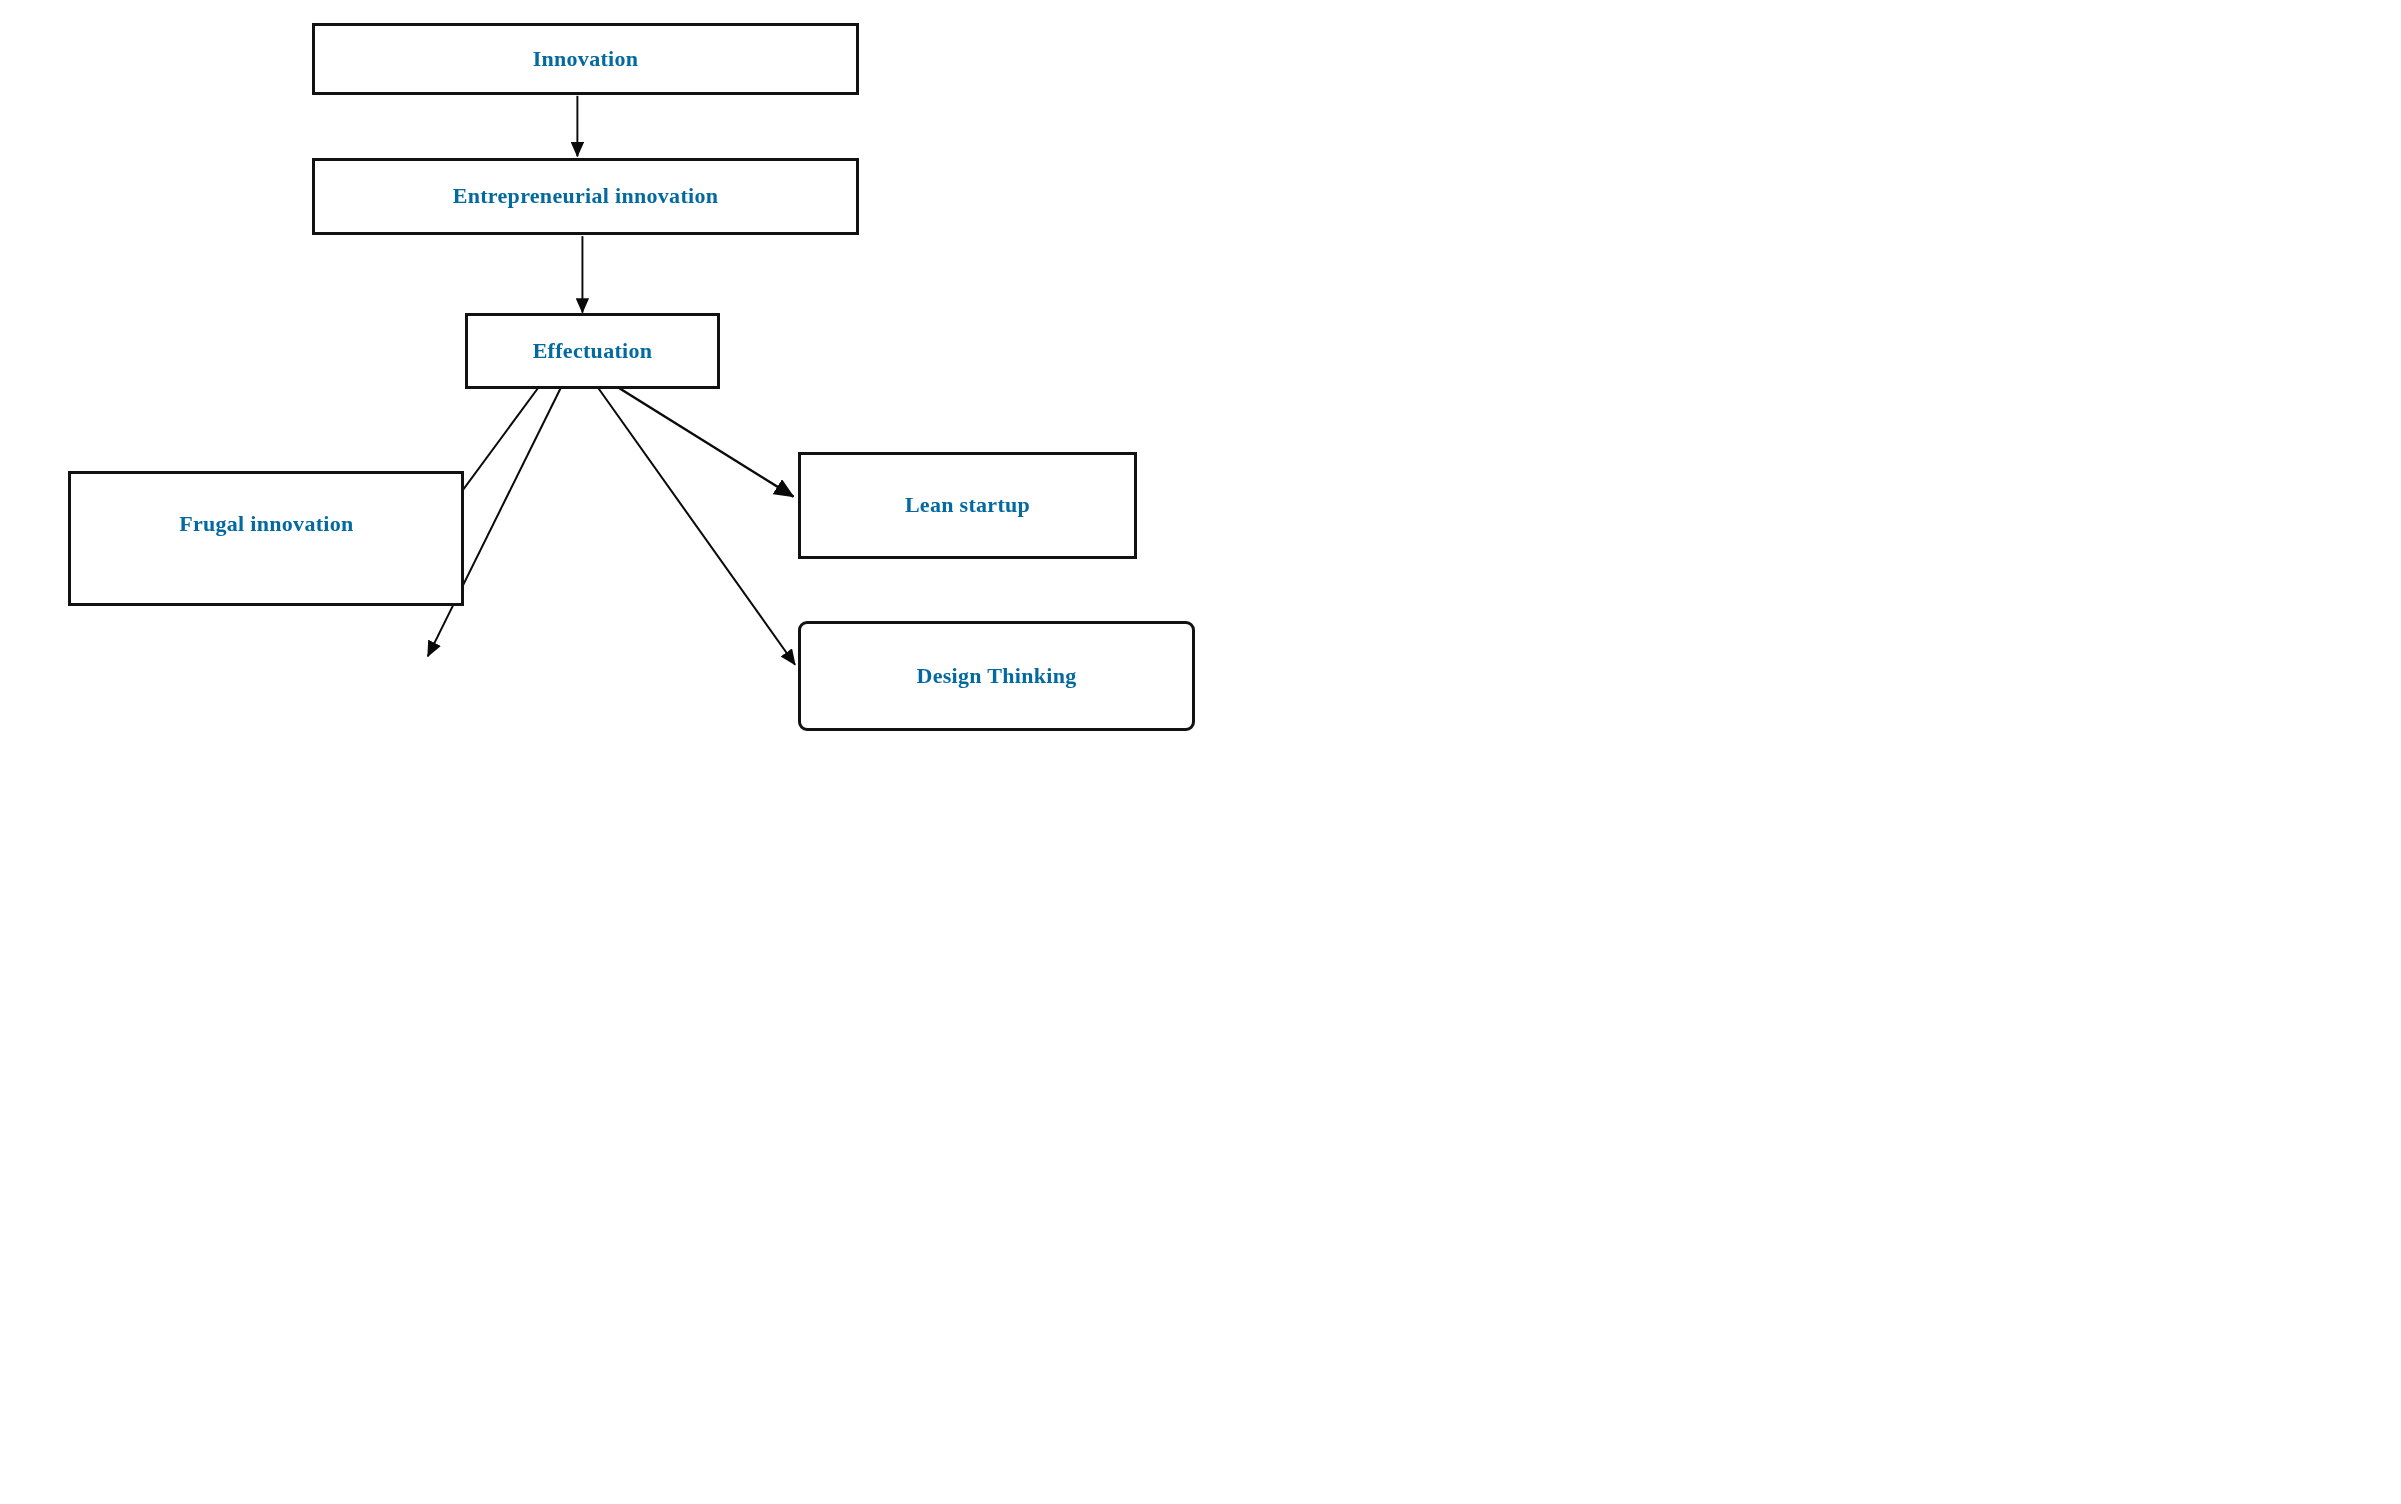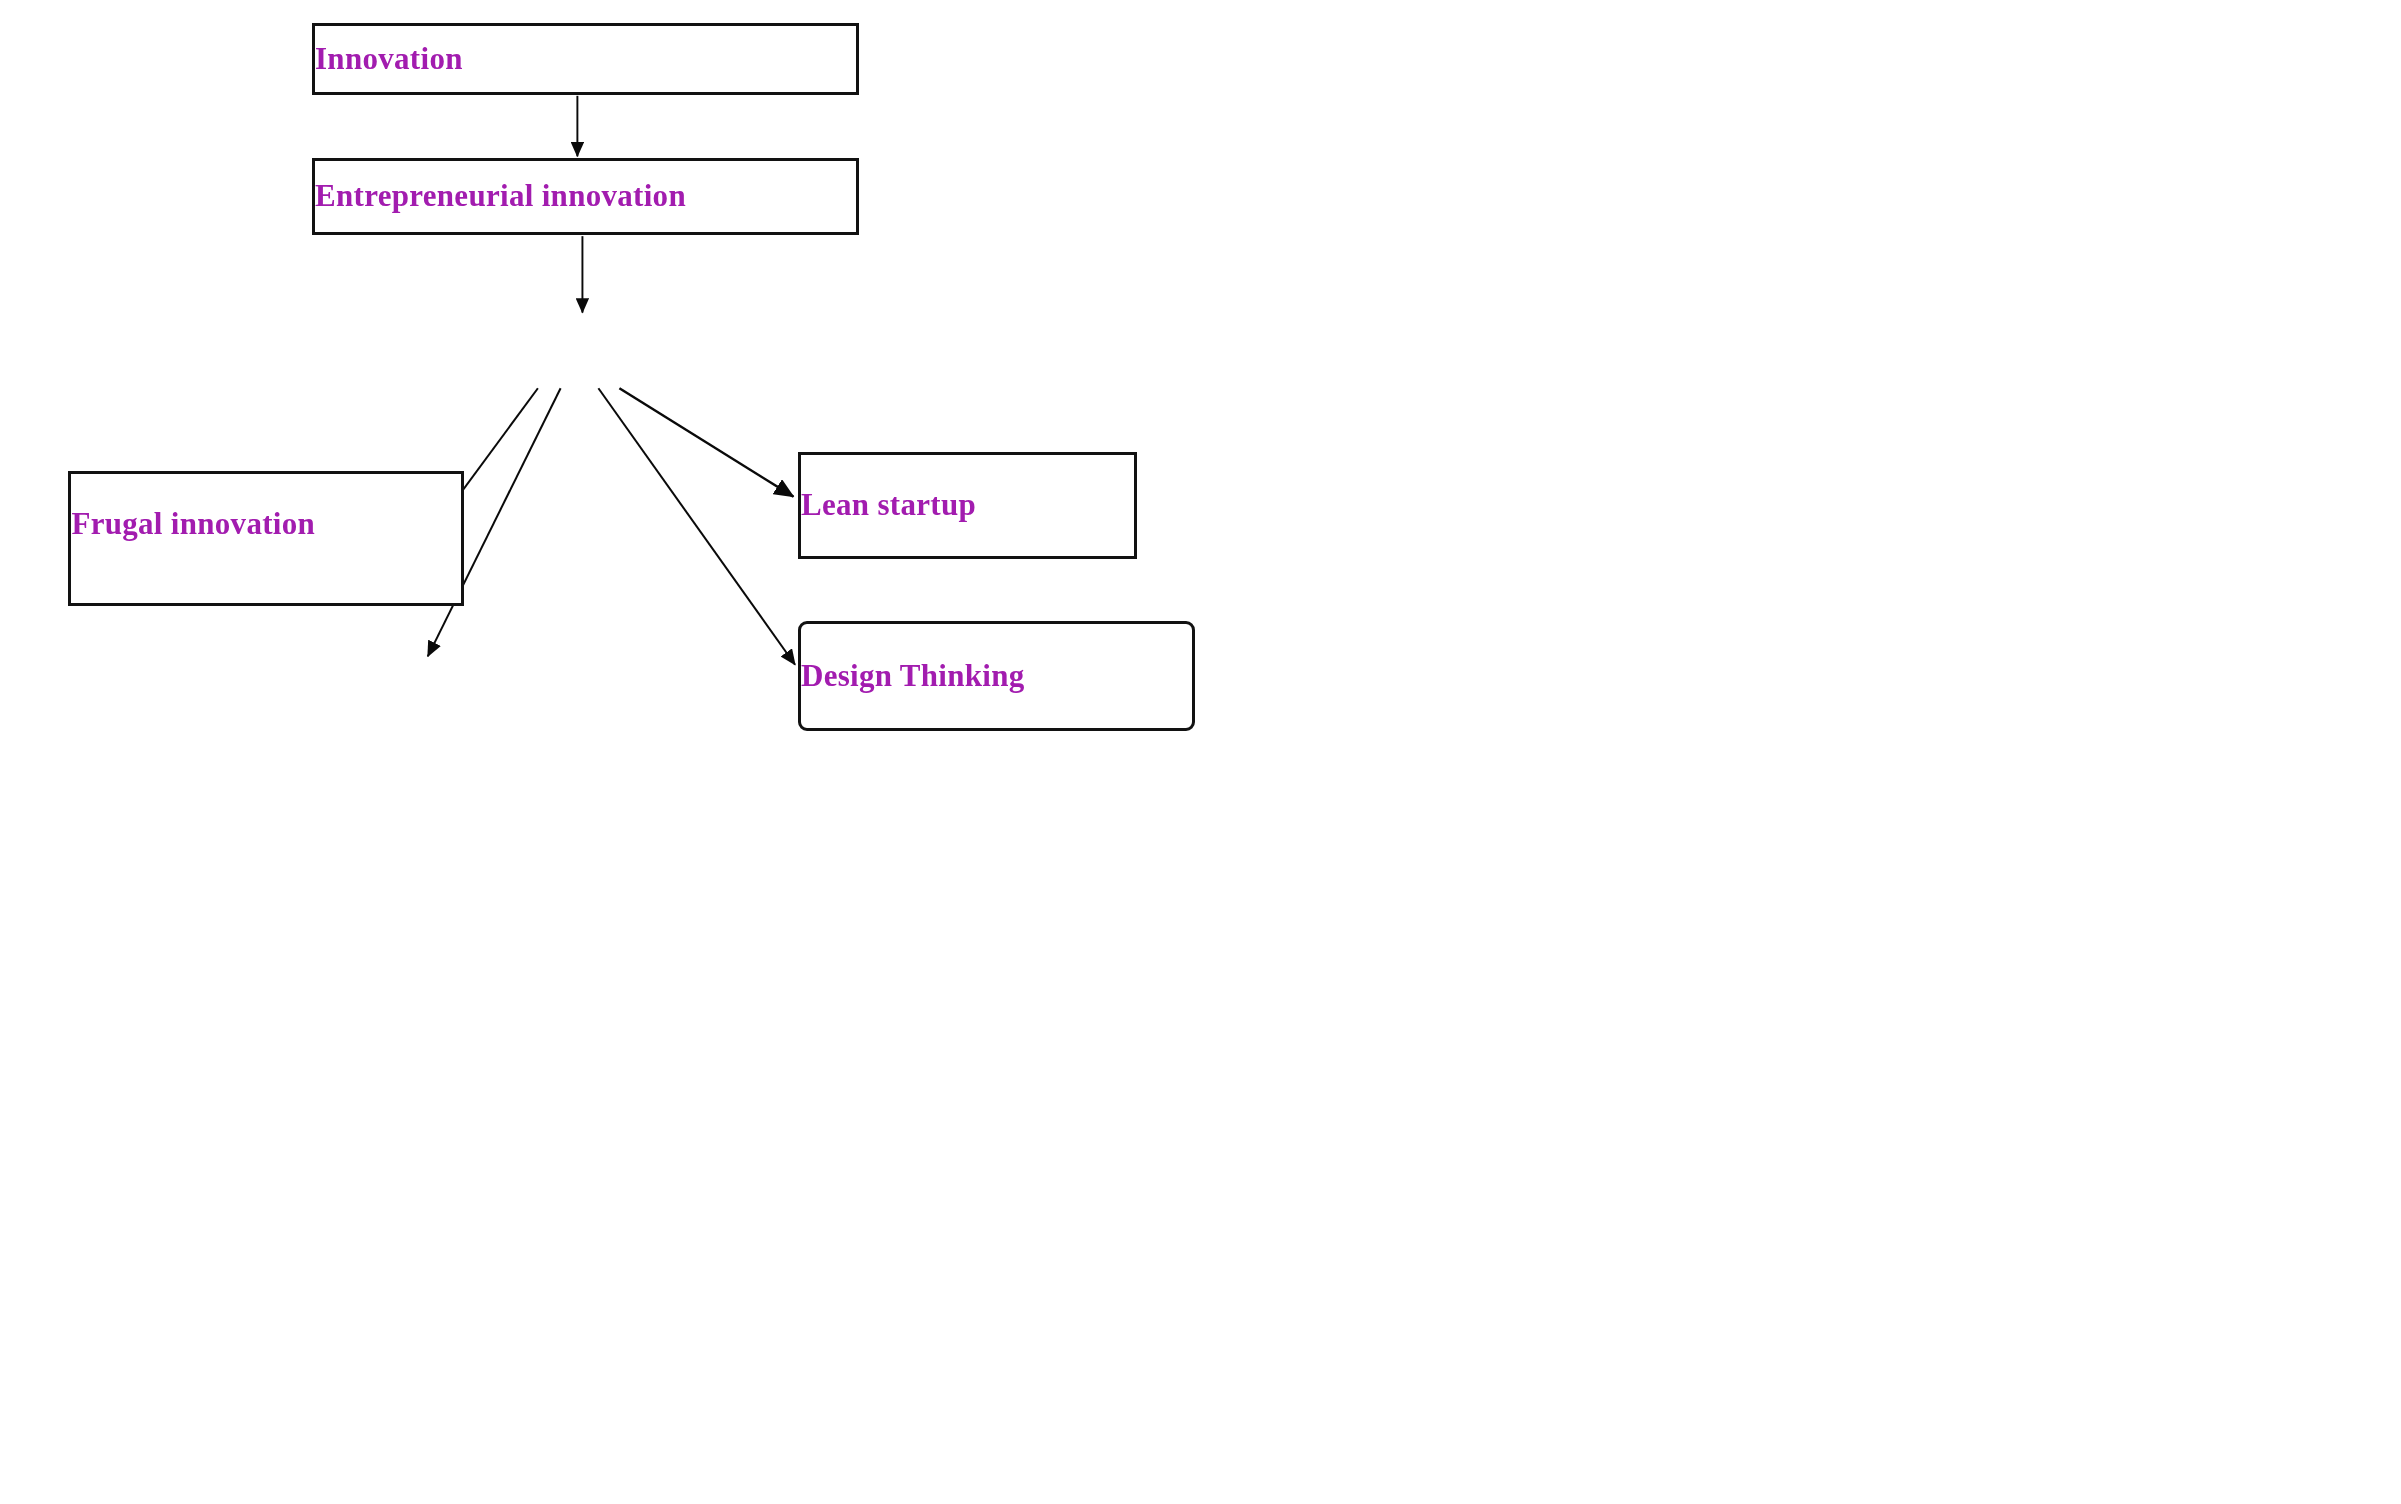--- a/index.html
+++ b/index.html
@@ -23,26 +23,26 @@
     height: 753px;
     pointer-events: none;
   }
   .node {
     position: absolute;
     box-sizing: border-box;
     background: #ffffff;
     border: 3.4px solid #121212;
     display: flex;
     align-items: center;
-    justify-content: flex-start;
+    justify-content: center;
     text-align: center;
     font-weight: bold;
-    font-size: 31px;
+    font-size: 22px;
     line-height: 1.1;
-    color: #a21caf;
+    color: #0369a1;
     letter-spacing: 0.3px;
   }
   #node-innovation        { left: 312px; top: 23px;  width: 547px; height: 72px;  }
   #node-entrepreneurial   { left: 312px; top: 158px; width: 547px; height: 77px;  }
   #node-effectuation      { left: 465px; top: 313px; width: 255px; height: 76px;  }
   #node-frugal            { left: 24.4px;  top: 471px; width: 396px; height: 135px; padding-bottom: 28.6px; margin-left: 44px; }
   #node-disruptive        { left: 24.4px;  top: 625px; width: 396px; height: 114px; }
   #node-lean              { left: 798px; top: 440px; width: 339px; height: 107px; margin-top: 12px; }
   #node-design            { left: 798px; top: 621px; width: 397px; height: 110px; border-radius: 9px; }
 </style>
@@ -72,20 +72,23 @@
   </svg>
 
   <div class="node" id="node-innovation">
     <span>Innovation</span>
   </div>
 
   <div class="node" id="node-entrepreneurial">
     <span>Entrepreneurial innovation</span>
   </div>
 
+  <div class="node" id="node-effectuation">
+    <span>Effectuation</span>
+  </div>
 
   <div class="node" id="node-frugal">
     <span>Frugal innovation</span>
   </div>
 
 
   <div class="node" id="node-lean">
     <span>Lean startup</span>
   </div>
 

